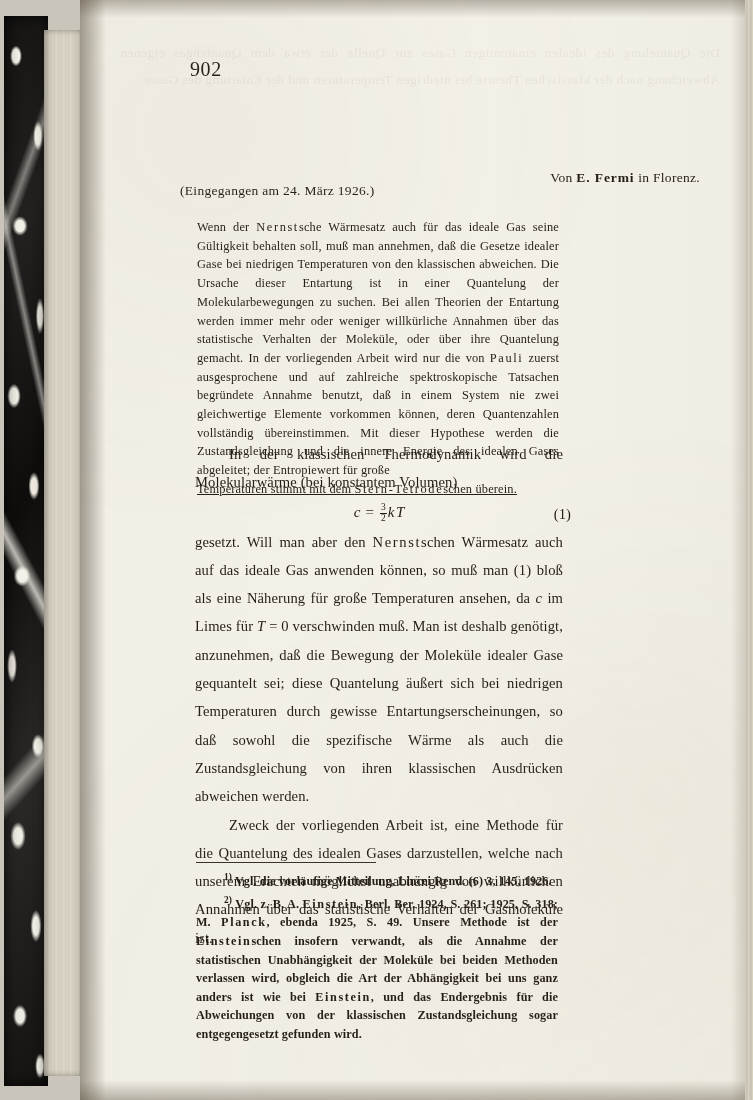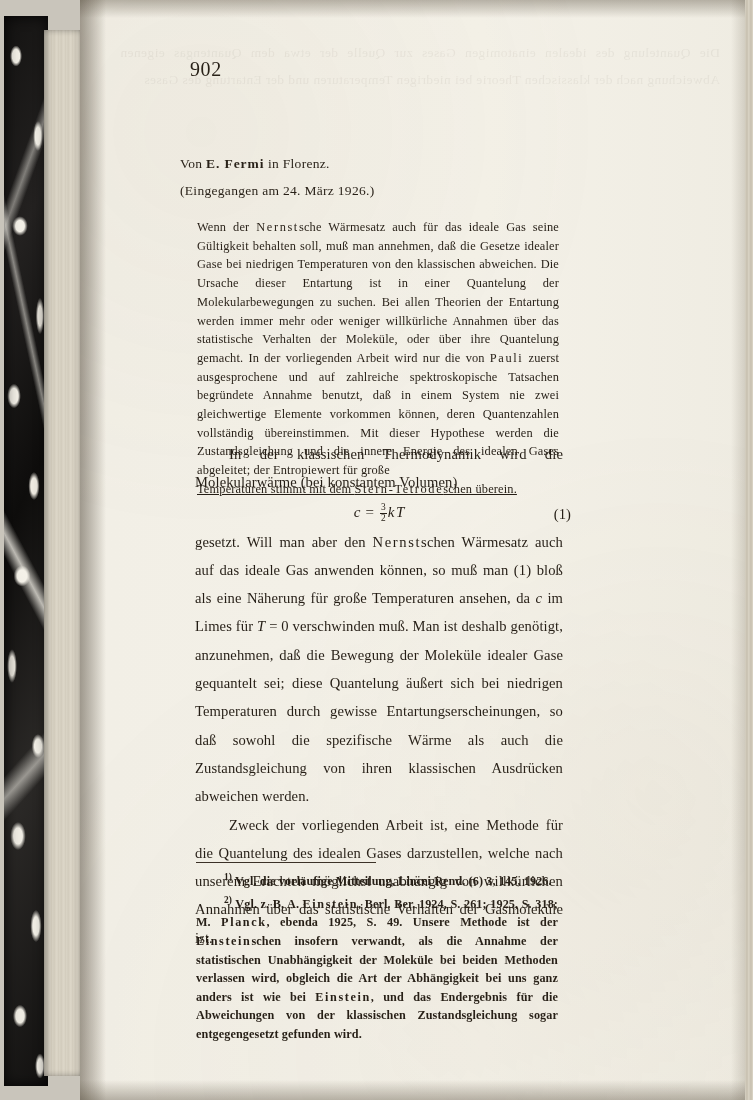--- a/index.html
+++ b/index.html
@@ -129,23 +129,23 @@
     left: 180px; top: 118px;
     width: 520px;
     text-align: center;
     font-size: 19.5px;
     font-weight: bold;
     letter-spacing: .15px;
   }
   .title .sup { font-size: 11px; vertical-align: super; font-weight: normal; }
   .byline {
     position: absolute;
-    left: 180px; top: 156px;
+    left: 180px; top: 170px;
     width: 520px;
-    text-align: left;
+    text-align: right;
     font-size: 13.5px;
     letter-spacing: .3px;
   }
   .byline b { letter-spacing: .9px; }
   .received {
     position: absolute;
     left: 180px; top: 183px;
     width: 520px;
     font-size: 13.5px;
     letter-spacing: .3px;

